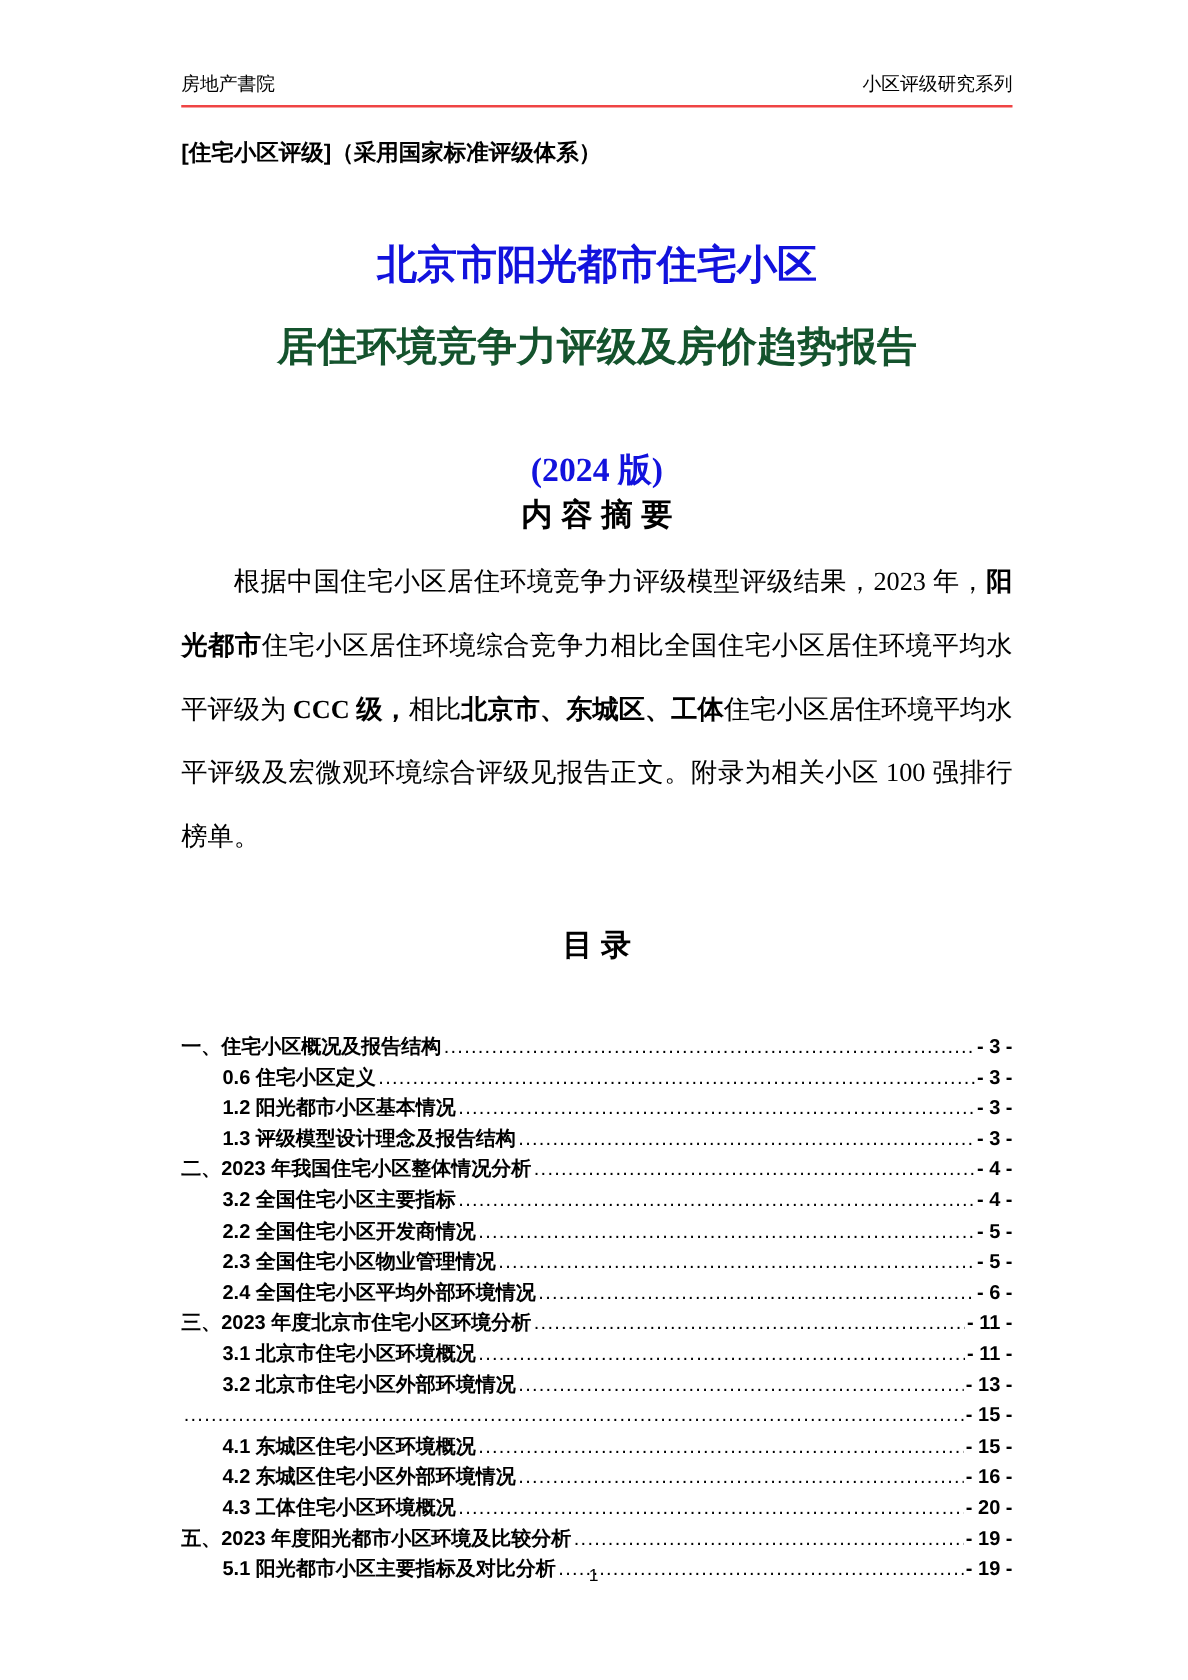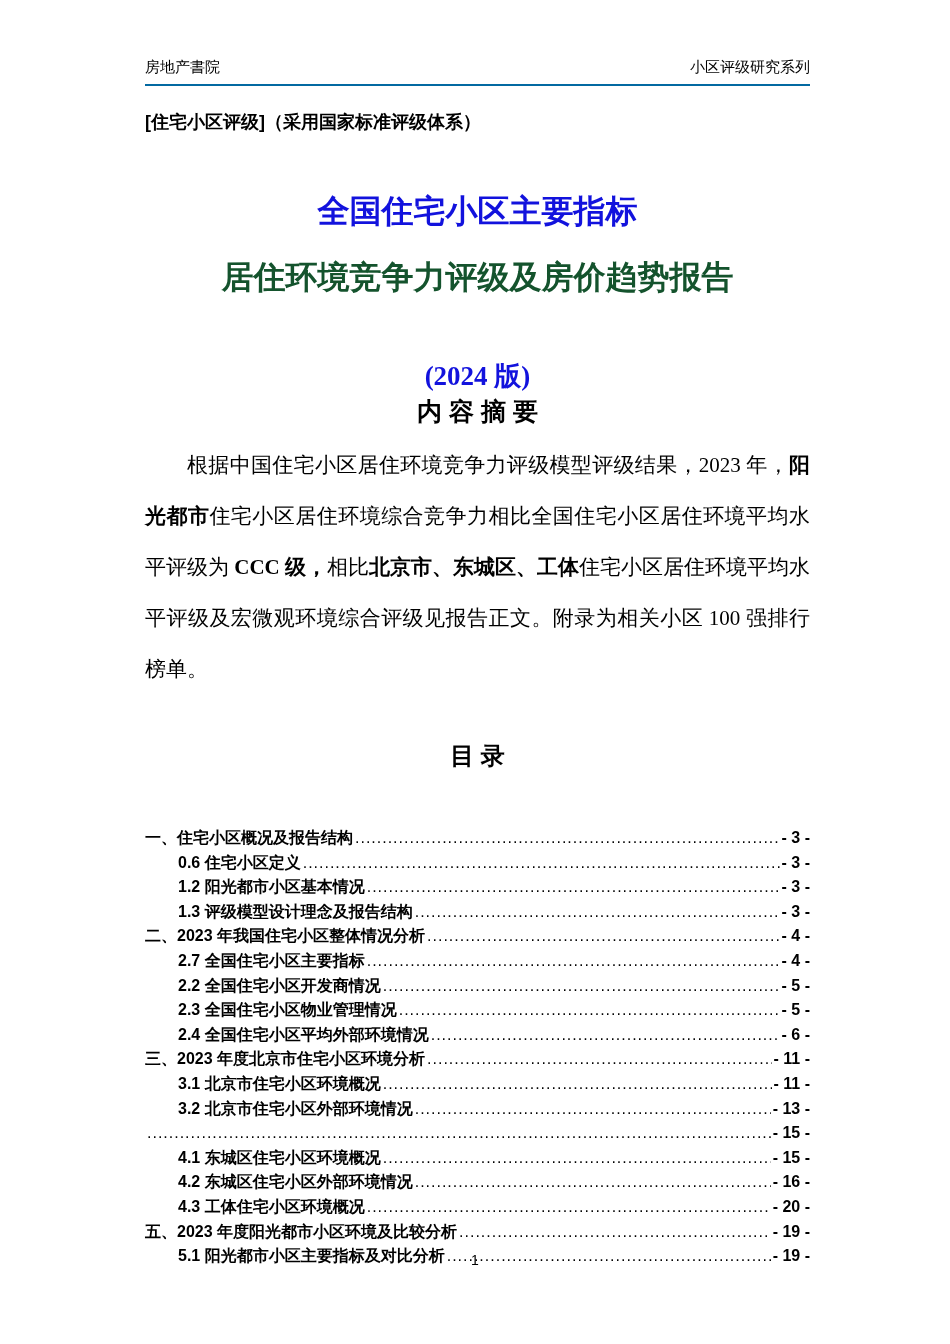--- a/index.html
+++ b/index.html
@@ -14,21 +14,21 @@
     font-family: "Liberation Serif", "DejaVu Serif", serif;
     overflow: hidden;
   }
 
   
   .running-header {
     position: absolute; left: 145px; right: 140px; top: 58px;
     display: flex; justify-content: space-between; align-items: flex-end;
     font-family: "Liberation Sans", "DejaVu Sans", sans-serif;
     font-size: 15px;
-    border-bottom: 2px solid #0369a1;
+    border-bottom: 2px solid #ef4444;
     padding-bottom: 7px;
   }
 
   
   .series-line {
     position: absolute; left: 145px; right: 140px; top: 110px;
     font-family: "Liberation Sans", "DejaVu Sans", sans-serif;
     font-weight: bold; font-size: 18px;
   }
 
@@ -80,21 +80,21 @@
 
 <div class="page">
 
   <div class="running-header">
     <span>房地产書院</span>
     <span>小区评级研究系列</span>
   </div>
 
   <div class="series-line">[住宅小区评级]（采用国家标准评级体系）</div>
 
-  <div class="doc-title title-line1" style="color: rgb(18, 18, 221);">全国住宅小区主要指标</div>
+  <div class="doc-title title-line1" style="color: rgb(18, 18, 221);">北京市阳光都市住宅小区</div>
   <div class="doc-title title-line2" style="color: #14532d;">居住环境竞争力评级及房价趋势报告</div>
   <div class="doc-title title-line3" style="color: rgb(18, 18, 221); margin-top: 36px;">(2024 版)</div>
 
   <div class="abstract-heading">内 容 摘 要</div>
 
   <p class="abstract-paragraph" id="abstract-paragraph"><span class="">根据中国住宅小区居住环境竞争力评级模型评级结果，2023 年，</span><span class="b">阳光都市</span><span class="">住宅小区居住环境综合竞争力相比全国住宅小区居住环境平均水平评级为 </span><span class="b">CCC 级，</span><span class="">相比</span><span class="b">北京市、东城区、工体</span><span class="">住宅小区居住环境平均水平评级及宏微观环境综合评级见报告正文。附录为相关小区 100 强排行榜单。</span></p>
 
   <div class="toc-heading">目 录</div>
 
   <div class="toc-list" id="toc-list">
@@ -117,21 +117,21 @@
     <span class="toc-label">1.3 评级模型设计理念及报告结构</span>
     <span class="toc-dots">........................................................................................................................................................................................................</span>
     <span class="toc-page">- 3 -</span>
   </div>
       <div class="toc-row level-1">
     <span class="toc-label">二、2023 年我国住宅小区整体情况分析</span>
     <span class="toc-dots">........................................................................................................................................................................................................</span>
     <span class="toc-page">- 4 -</span>
   </div>
       <div class="toc-row level-2">
-    <span class="toc-label">2.7 全国住宅小区主要指标</span>
+    <span class="toc-label">3.2 全国住宅小区主要指标</span>
     <span class="toc-dots">........................................................................................................................................................................................................</span>
     <span class="toc-page">- 4 -</span>
   </div>
       <div class="toc-row level-2">
     <span class="toc-label">2.2 全国住宅小区开发商情况</span>
     <span class="toc-dots">........................................................................................................................................................................................................</span>
     <span class="toc-page">- 5 -</span>
   </div>
       <div class="toc-row level-2">
     <span class="toc-label">2.3 全国住宅小区物业管理情况</span>

